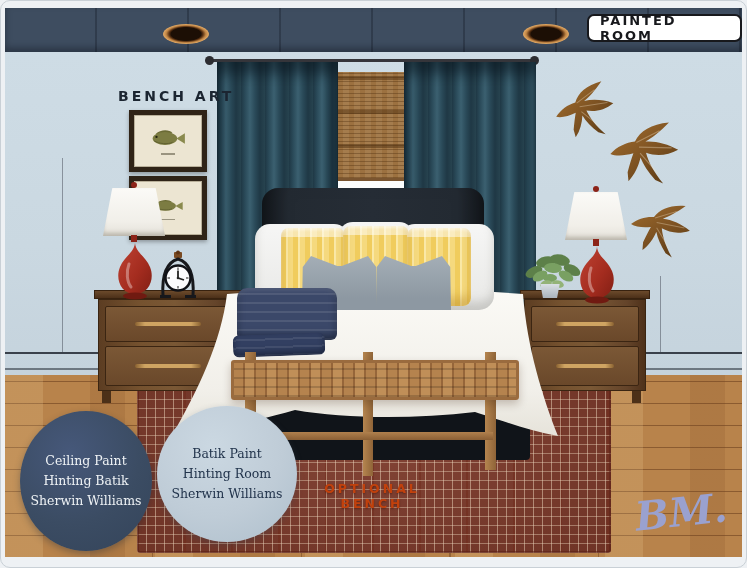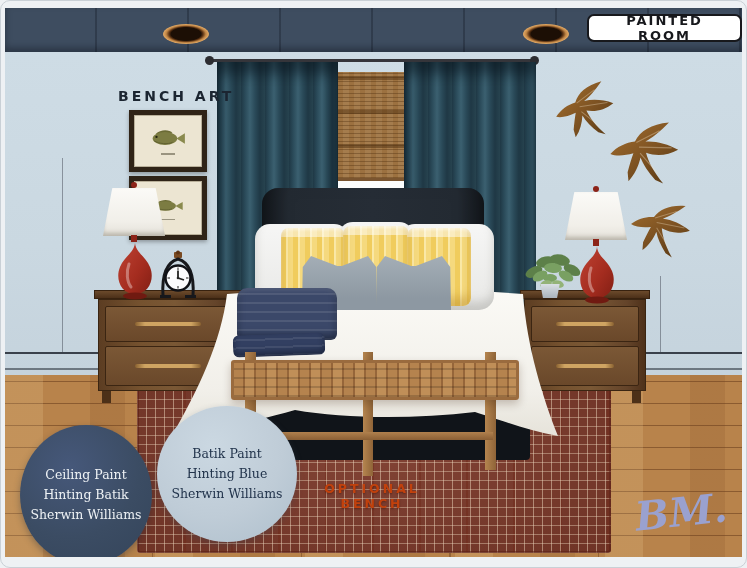--- a/index.html
+++ b/index.html
@@ -53,21 +53,21 @@
     display:flex;align-items:center;justify-content:center;flex-direction:column;}
   .art-caption{width:14px;height:1.5px;background:#9a9480;margin-top:3px;}
   .bird{z-index:4;}
 
   
   .t-room{left:40px;top:52px;font-size:15px;font-weight:bold;color:#1b2531;letter-spacing:.5px;z-index:4;}
   .t-wallart{left:113px;top:80px;font-size:14px;font-weight:bold;color:#1b2531;letter-spacing:3px;z-index:4;}
   .t-walldecor{left:534px;top:138px;width:80px;text-align:center;font-size:14px;font-weight:bold;color:#1b2531;letter-spacing:3px;line-height:1.75;z-index:4;}
   .badge{left:582px;top:6px;height:24px;background:#fff;border:2.5px solid #17181c;border-radius:7px;
     display:flex;align-items:center;padding:0 11px;z-index:21;}
-  .badge span{font-size:13px;font-weight:bold;color:#17181c;letter-spacing:2px;text-align:center;}
+  .badge span{font-size:13px;font-weight:bold;color:#17181c;letter-spacing:2px;}
 
   
   .rug{left:132px;top:377px;width:474px;height:168px;z-index:5;border-radius:3px;
     background-color:#7b392a;
     background-image:
       repeating-linear-gradient(90deg, rgba(236,214,188,.5) 0 1px, rgba(0,0,0,0) 1px 9px),
       repeating-linear-gradient(0deg, rgba(236,214,188,.42) 0 1px, rgba(0,0,0,0) 1px 9px),
       repeating-linear-gradient(90deg, rgba(112,42,26,.5) 0 2px, rgba(0,0,0,0) 2px 47px),
       radial-gradient(ellipse at 50% 40%, rgba(255,255,255,.05), rgba(0,0,0,.10));
     box-shadow:inset 0 0 0 2px rgba(90,30,18,.55);}
@@ -124,21 +124,21 @@
   .bench-seat{left:226px;top:352px;width:288px;height:40px;z-index:16;border:3px solid #9a6b3e;border-radius:3px;box-sizing:border-box;
     background-image:
       repeating-linear-gradient(0deg, rgba(0,0,0,.16) 0 2px, rgba(0,0,0,0) 2px 9px),
       repeating-linear-gradient(90deg,#b5834e 0 9px,#96663a 9px 11px,#c08f58 11px 20px,#96663a 20px 22px);
     box-shadow:0 4px 8px rgba(60,30,10,.25);}
   .t-bench{left:287px;top:473px;width:160px;text-align:center;font-size:12.5px;font-weight:bold;color:#c2410c;letter-spacing:3px;z-index:18;text-shadow:0 1px 2px rgba(60,20,10,.5);}
 
   
   .swatch{border-radius:50%;display:flex;flex-direction:column;align-items:center;justify-content:center;z-index:20;
     font-family:"DejaVu Serif","Liberation Serif",serif;font-size:12.5px;line-height:1.62;text-align:center;}
-  .swatch-ceiling{left:15px;top:417px;width:132px;height:140px;
+  .swatch-ceiling{left:15px;top:403px;width:132px;height:140px;
     background:radial-gradient(circle at 38% 30%, #46587a 0%, #3b4c63 55%, #34445a 100%);
     box-shadow:0 3px 7px rgba(30,40,55,.35);}
   .swatch-room{left:152px;top:398px;width:140px;height:136px;
     background:radial-gradient(circle at 40% 30%, #cbd8e2 0%, #bfccd7 55%, #aebfcc 100%);
     box-shadow:0 3px 7px rgba(60,75,90,.3);}
 
   .logo{left:630px;top:480px;z-index:19;font-family:"DejaVu Serif","Liberation Serif",serif;
     font-style:italic;font-weight:bold;font-size:40px;color:#9aa1cf;transform:rotate(-6deg);}
 </style>
 </head>
@@ -339,20 +339,20 @@
   <div class="abs bench-seat"></div>
   <div class="abs t-bench">OPTIONAL BENCH</div>
 
   <div class="abs swatch swatch-ceiling" style="color:#eef2f5;">
     <div>Ceiling Paint</div>
     <div>Hinting Batik</div>
     <div>Sherwin Williams</div>
   </div>
   <div class="abs swatch swatch-room" style="color:#22344c;">
     <div>Batik Paint</div>
-    <div>Hinting Blue</div>
+    <div>Hinting Room</div>
     <div>Sherwin Williams</div>
   </div>
 
   <div class="abs logo">BM.</div>
 
 </div>
 <div class="frame-edge"></div>
 
 </body></html>

